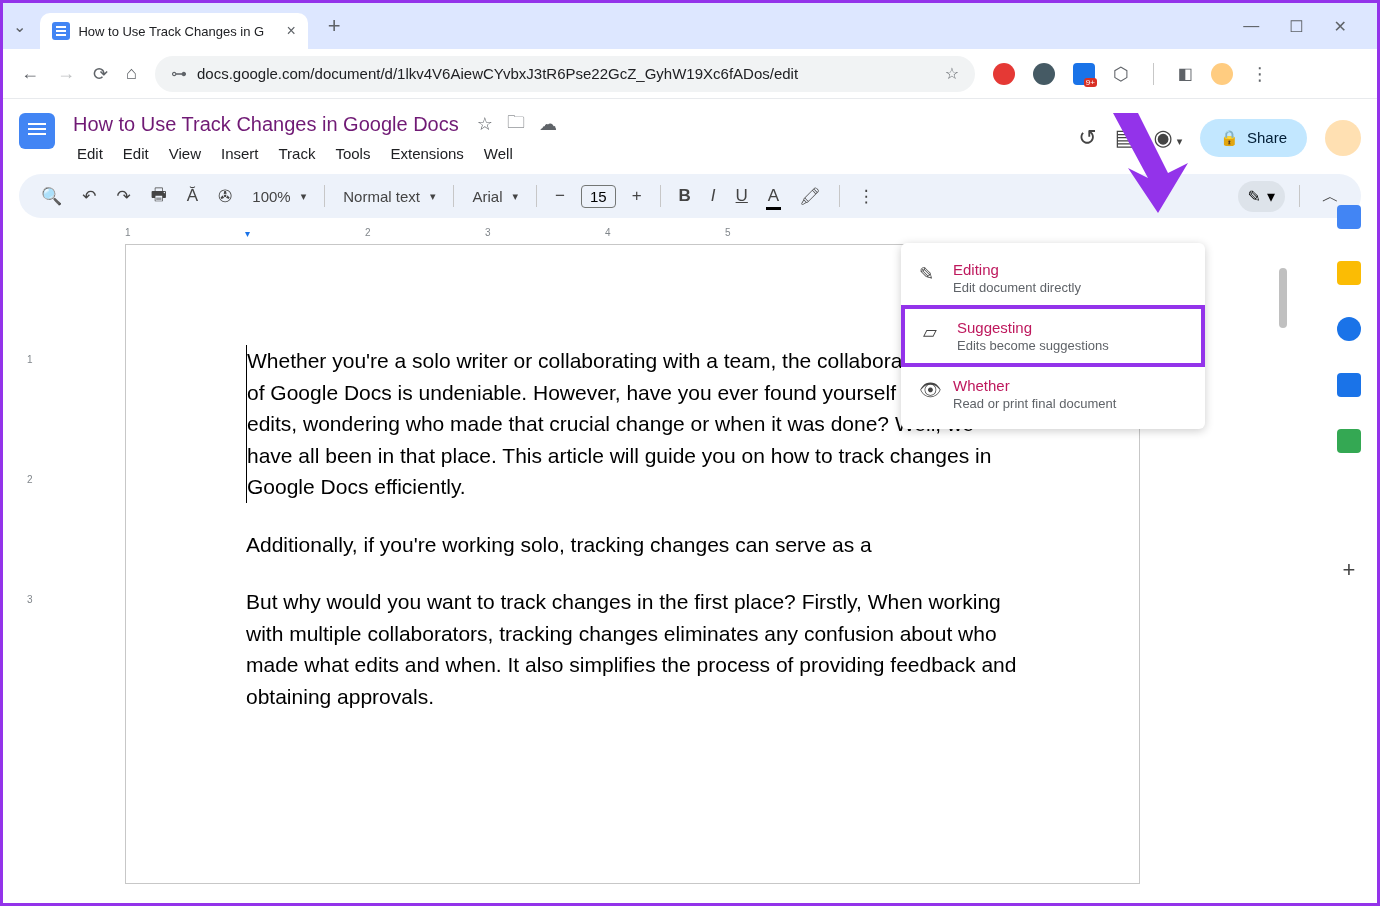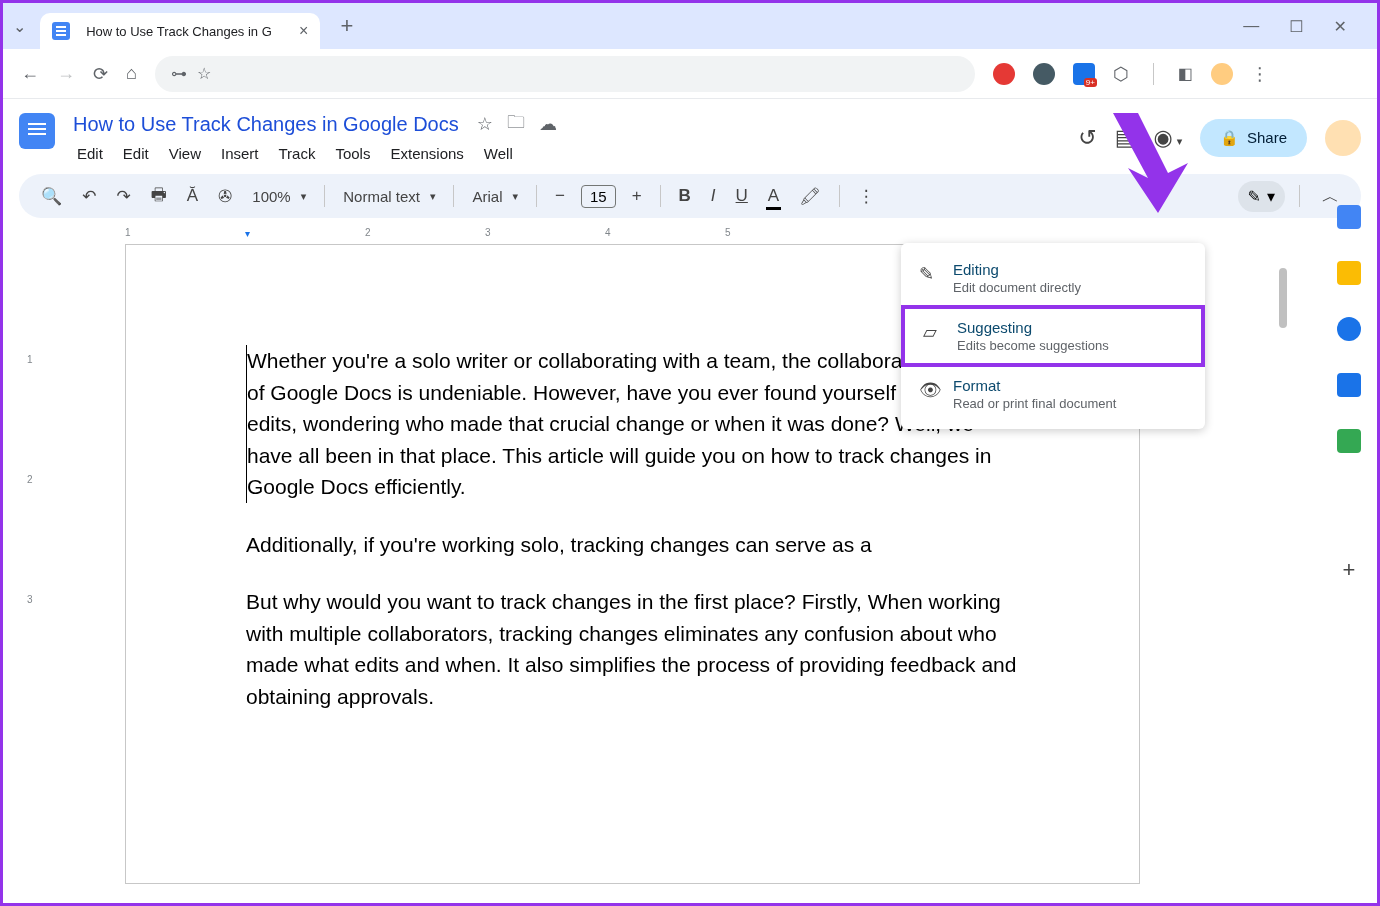--- a/index.html
+++ b/index.html
@@ -1,41 +1,41 @@
 <!DOCTYPE html>
 <html><head>
 <meta charset="utf-8">
 <style>
 * { margin: 0; padding: 0; box-sizing: border-box; font-family: Arial, sans-serif; }
 body { width: 1380px; height: 906px; background: #fff; border: 3px solid #9333ea; position: relative; overflow: hidden; }
 
 
 .browser-tabs { background: #dde7ff; height: 46px; display: flex; align-items: center; padding: 0 10px; }
-.tab { background: #fff; border-radius: 10px 10px 0 0; height: 36px; display: flex; align-items: center; padding: 0 12px; margin-top: 10px; gap: 16px; max-width: 280px; }
+.tab { background: #fff; border-radius: 10px 10px 0 0; height: 36px; display: flex; align-items: center; padding: 0 12px; margin-top: 10px; gap: 8px; max-width: 280px; }
 .tab-icon { width: 18px; height: 18px; background: #4285f4; border-radius: 3px; display: flex; align-items: center; justify-content: center; }
 .tab-icon::before { content: ""; width: 10px; height: 10px; background: linear-gradient(#fff 0 20%, transparent 20% 40%, #fff 40% 60%, transparent 60% 80%, #fff 80% 100%); }
 .tab-title { font-size: 13px; color: #202124; white-space: nowrap; overflow: hidden; text-overflow: ellipsis; width: 200px; }
 .tab-close { color: #5f6368; font-size: 16px; cursor: pointer; }
 .new-tab { margin-left: 20px; color: #5f6368; font-size: 22px; cursor: pointer; }
 .window-controls { margin-left: auto; display: flex; gap: 30px; color: #5f6368; font-size: 16px; padding-right: 20px; }
 
 .addr-bar { background: #fff; height: 50px; display: flex; align-items: center; padding: 0 18px; gap: 18px; border-bottom: 1px solid #e8eaed; }
 .nav-btn { color: #5f6368; font-size: 18px; cursor: pointer; }
 .url-box { flex: 1; background: #f1f3f4; border-radius: 20px; height: 36px; display: flex; align-items: center; padding: 0 16px; gap: 10px; max-width: 820px; }
 .url-text { color: #202124; font-size: 15px; flex: 1; }
 .ext-icons { display: flex; gap: 18px; align-items: center; }
 .ext-icon { width: 22px; height: 22px; border-radius: 50%; }
 
 
 .docs-header { display: flex; padding: 10px 16px 0 16px; gap: 14px; }
 .docs-logo { width: 36px; height: 36px; background: #4285f4; border-radius: 6px; margin-top: 4px; position: relative; }
 .docs-logo::before { content: ""; position: absolute; left: 9px; top: 10px; width: 18px; height: 2px; background: #fff; box-shadow: 0 5px 0 #fff, 0 10px 0 #fff; }
 .docs-title-area { flex: 1; }
 .docs-title-row { display: flex; align-items: center; gap: 14px; }
-.docs-title { font-size: 20px; color: #1d4ed8; padding: 2px 4px; }
+.docs-title { font-size: 20px; color: #701a75; padding: 2px 4px; }
 .title-icon { color: #5f6368; font-size: 18px; cursor: pointer; }
 .menu-bar { display: flex; gap: 4px; margin-top: 2px; }
 .menu-item { padding: 4px 8px; font-size: 15px; color: #202124; cursor: pointer; }
 .header-right { display: flex; align-items: center; gap: 18px; }
 .hr-icon { color: #444; font-size: 22px; cursor: pointer; }
 .share-btn { background: #c2e7ff; border-radius: 36px; padding: 10px 20px; display: flex; align-items: center; gap: 8px; cursor: pointer; font-size: 15px; color: #001d35; }
 .avatar { width: 36px; height: 36px; border-radius: 50%; background: #ffe0b2; }
 
 
 .toolbar { margin: 8px 16px; background: #edf2fa; border-radius: 28px; height: 44px; display: flex; align-items: center; padding: 0 14px; gap: 4px; }
@@ -58,21 +58,21 @@
 .ruler-v { width: 18px; position: relative; font-size: 10px; color: #80868b; }
 .page { background: #fff; border: 1px solid #c7c7c7; width: 1015px; margin-left: 80px; padding: 100px 120px; }
 .page p { font-size: 21px; line-height: 1.5; color: #000; margin-bottom: 26px; }
 .cursor-bar { border-left: 1px solid #000; padding-left: 0; }
 
 
 .mode-dropdown { position: absolute; top: 240px; left: 898px; width: 304px; background: #fff; border-radius: 6px; box-shadow: 0 2px 10px rgba(0,0,0,0.2); padding: 8px 0; z-index: 100; }
 .dd-item { display: flex; gap: 14px; padding: 10px 18px; cursor: pointer; }
 .dd-icon { color: #444; font-size: 18px; margin-top: 2px; width: 20px; }
 .dd-text { flex: 1; }
-.dd-title { font-size: 15px; color: #0c4a6e; font-weight: 500; }
+.dd-title { font-size: 15px; color: #be185d; font-weight: 500; }
 .dd-sub { font-size: 13px; color: #5f6368; margin-top: 2px; }
 .dd-highlight { border: 4px solid #9333ea; }
 
 
 .side-panel { position: absolute; right: 16px; top: 202px; display: flex; flex-direction: column; gap: 32px; align-items: center; }
 .sp-icon { width: 24px; height: 24px; border-radius: 4px; cursor: pointer; }
 
 
 .arrow-ann { position: absolute; top: 105px; left: 1090px; z-index: 200; }
 .arrow-svg { fill: #9333ea; }
@@ -100,20 +100,21 @@
   </div>
 </div>
 
 <div class="addr-bar">
   <span class="nav-btn">←</span>
   <span class="nav-btn" style="opacity:.4">→</span>
   <span class="nav-btn">⟳</span>
   <span class="nav-btn">⌂</span>
   <div class="url-box">
     <span style="color:#5f6368">⊶</span>
+    <span class="url-text">docs.google.com/document/d/1lkv4V6AiewCYvbxJ3tR6Pse22GcZ_GyhW19Xc6fADos/edit</span>
     <span style="color:#5f6368">☆</span>
   </div>
   <div class="ext-icons">
     <span class="ext-icon" style="background:#e53935"></span>
     <span class="ext-icon" style="background:#455a64"></span>
     <span class="ext-icon" style="background:#1a73e8;border-radius:4px;position:relative">
         <span style="position:absolute;bottom:-2px;right:-2px;background:#d93025;color:#fff;font-size:8px;padding:0 2px;border-radius:3px">9+</span>
       </span>
     <span style="color:#5f6368;font-size:18px">⬡</span>
     <span class="tb-sep"></span>
@@ -232,21 +233,21 @@
   <div class="dd-item dd-highlight">
     <span class="dd-icon">▱</span>
     <div class="dd-text">
       <div class="dd-title">Suggesting</div>
       <div class="dd-sub">Edits become suggestions</div>
     </div>
   </div>
   <div class="dd-item">
     <span class="dd-icon">👁</span>
     <div class="dd-text">
-      <div class="dd-title">Format</div>
+      <div class="dd-title">Whether</div>
       <div class="dd-sub">Read or print final document</div>
     </div>
   </div>
 </div>
 
 <div class="side-panel">
   <div class="sp-icon" style="background:#4285f4"></div>
   <div class="sp-icon" style="background:#fbbc04"></div>
   <div class="sp-icon" style="background:#1a73e8;border-radius:50%"></div>
   <div class="sp-icon" style="background:#1a73e8"></div>

